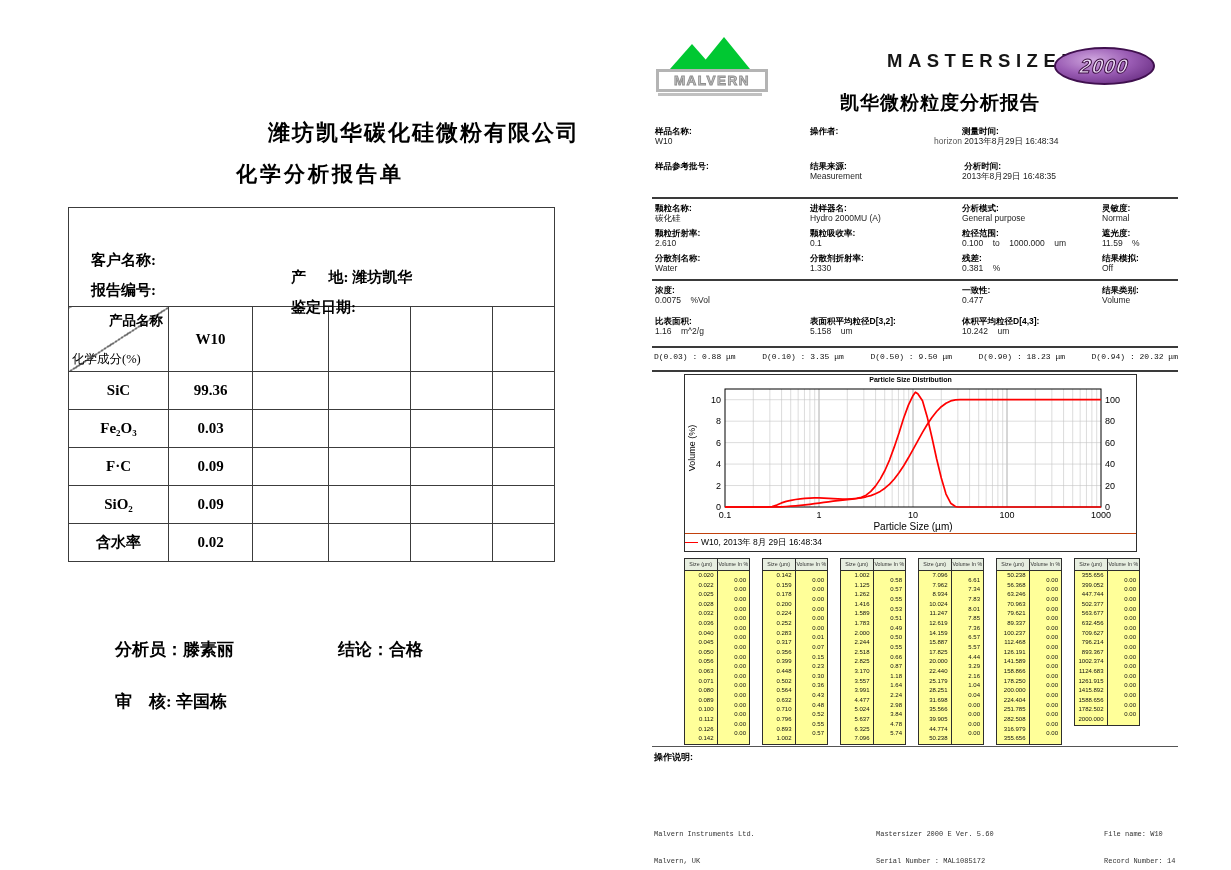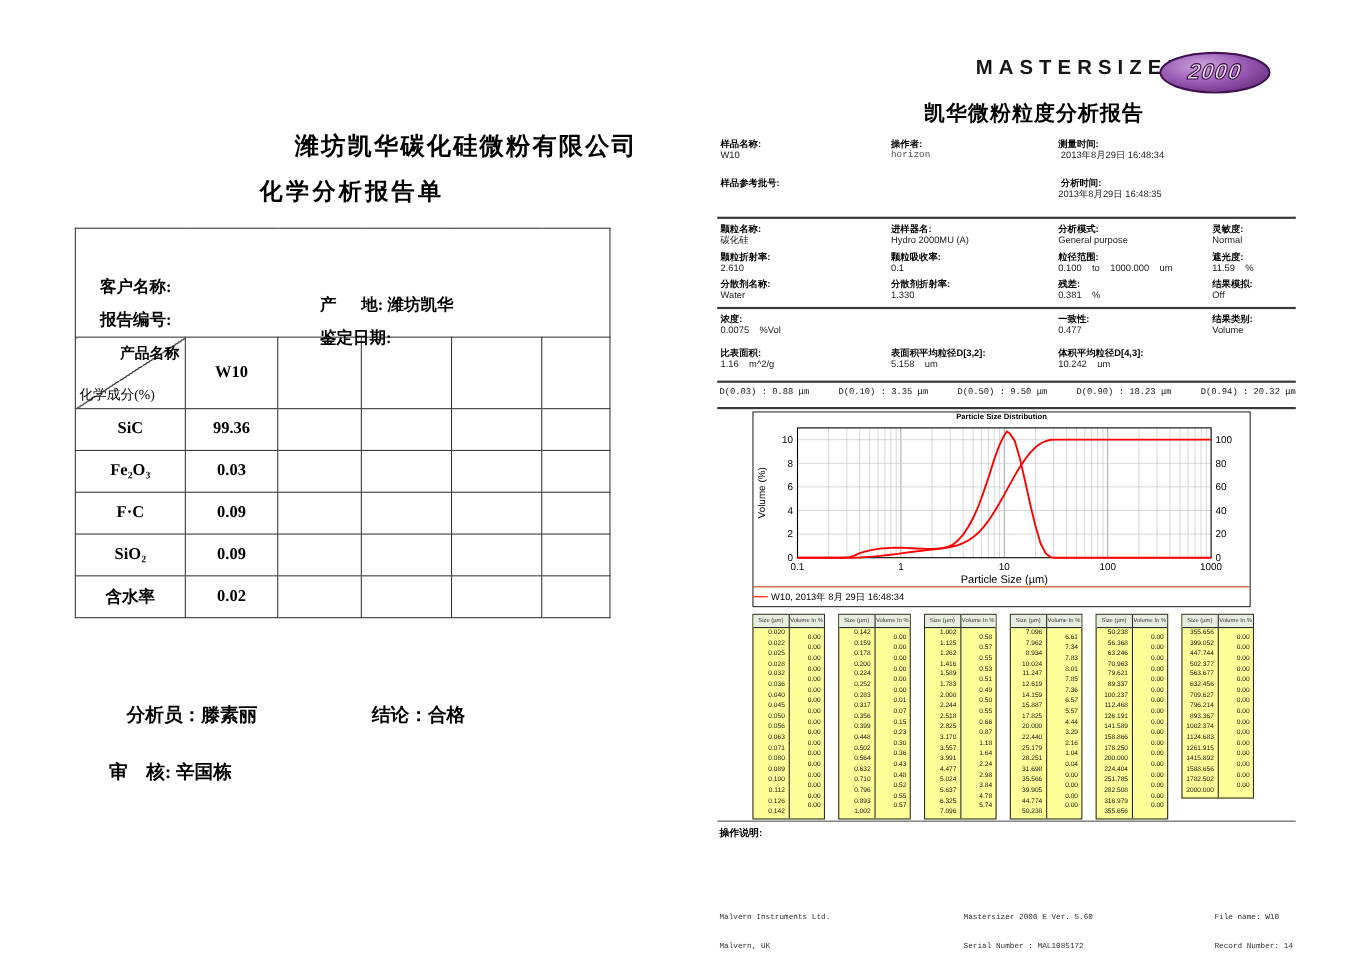--- a/index.html
+++ b/index.html
@@ -22,21 +22,21 @@
   .inforow .i1{position:absolute;left:22px;}
   .inforow .i2{position:absolute;left:222px;}
   td.diag{height:64px;position:relative;font-size:13px;
           background-image:linear-gradient(to bottom right,transparent calc(50% - 0.6px),#3c3c3c calc(50% - 0.6px),#3c3c3c calc(50% + 0.6px),transparent calc(50% + 0.6px));}
   .corner-top{position:absolute;top:5px;right:5px;font-size:13.5px;font-weight:bold;}
   .corner-bot{position:absolute;bottom:3px;left:3px;font-size:12.5px;font-weight:normal;}
   table.chem td.datarow{height:37px;}
   .sig1{position:absolute;left:0;top:638px;width:520px;font-size:17px;font-weight:bold;}
   .sig1 .s-analyst{position:absolute;left:55px;white-space:pre;}
   .sig1 .s-concl{position:absolute;left:278px;white-space:pre;}
-  .sig2{position:absolute;left:39px;top:690px;font-size:17px;font-weight:bold;white-space:pre;}
+  .sig2{position:absolute;left:55px;top:690px;font-size:17px;font-weight:bold;white-space:pre;}
 
   
   #right-doc{position:absolute;left:0;top:0;width:1231px;height:870px;}
   
   .mlogo{position:absolute;left:656px;top:36px;width:112px;height:56px;}
   .mtri{position:absolute;width:0;height:0;}
   .mt1{left:14px;top:8px;border-left:22px solid transparent;border-right:22px solid transparent;border-bottom:25px solid #00c832;}
   .mt2{left:42px;top:1px;border-left:26px solid transparent;border-right:26px solid transparent;border-bottom:32px solid #00c832;}
   .mbox{position:absolute;left:0;top:33px;width:106px;height:17px;border:3px solid #b4b4b4;background:#fff;
         text-align:center;font-size:13.5px;font-weight:bold;line-height:17px;letter-spacing:1.5px;
@@ -52,21 +52,21 @@
           font-size:19px;font-weight:bold;letter-spacing:1px;}
 
   
   .fieldgrid{position:absolute;display:grid;grid-template-columns:155px 152px 140px 79px;}
   #sec-sample{left:655px;top:126px;grid-auto-rows:35px;}
   #sec-instr{left:655px;top:203px;grid-auto-rows:25px;}
   #sec-result{left:655px;top:285px;grid-auto-rows:31px;}
   .field{overflow:visible;}
   .flabel{font-size:8.5px;font-weight:bold;line-height:10px;white-space:pre;}
   .fvalue{font-size:8.5px;line-height:11px;white-space:pre;color:#1c1c1c;}
-  .fvalue.mono{font-family:Liberation Mono, monospace;color:#555;}
+  .fvalue.mono{font-family:Liberation Sans, sans-serif;color:#555;text-align:right;}
 
   .hline{position:absolute;left:652px;width:526px;background:#3a3a3a;}
   #hl1{top:197px;height:2px;}
   #hl2{top:279px;height:2px;}
   #hl3{top:346px;height:1.5px;}
   #hl4{top:370px;height:1.5px;}
   #hl5{top:746px;height:1px;background:#555;}
 
   .drow{position:absolute;left:654px;top:352px;width:524px;display:flex;justify-content:space-between;
         font-family:"Liberation Mono","DejaVu Sans Mono",monospace;font-size:8px;color:#111;}
@@ -190,20 +190,26 @@
 
     <div class="sig1">
       <span class="s-analyst">分析员：滕素丽</span>
       <span class="s-concl">结论：合格</span>
     </div>
     <div class="sig2">审    核: 辛国栋</div>
   </section>
 
   <section id="right-doc">
 
+    <div class="mlogo">
+      <div class="mtri mt1"></div>
+      <div class="mtri mt2"></div>
+      <div class="mbox">MALVERN</div>
+      <div class="mbar"></div>
+    </div>
 
     <div class="mastertxt">MASTERSIZER</div>
     <div class="badge2000">
       <span>2000</span>
     </div>
     <div class="rtitle">凯华微粉粒度分析报告</div>
 
     <div id="sec-sample" class="fieldgrid">
         <div class="field" style="grid-area: 1 / 1;">
           <div class="flabel">样品名称:</div>
@@ -213,20 +219,24 @@
           <div class="flabel">操作者:</div>
           <div class="fvalue mono">horizon</div>
         </div>
         <div class="field" style="grid-area: 1 / 3;">
           <div class="flabel">测量时间:</div>
           <div class="fvalue"> 2013年8月29日 16:48:34</div>
         </div>
         <div class="field" style="grid-area: 2 / 1;">
           <div class="flabel">样品参考批号:</div>
           <div class="fvalue"></div>
+        </div>
+        <div class="field" style="grid-area: 2 / 2;">
+          <div class="flabel">结果来源:</div>
+          <div class="fvalue">Measurement</div>
         </div>
         <div class="field" style="grid-area: 2 / 3;">
           <div class="flabel"> 分析时间:</div>
           <div class="fvalue">2013年8月29日 16:48:35</div>
         </div>
       </div>
     <div id="hl1" class="hline"></div>
     <div id="sec-instr" class="fieldgrid">
         <div class="field" style="grid-area: 1 / 1;">
           <div class="flabel">颗粒名称:</div>

